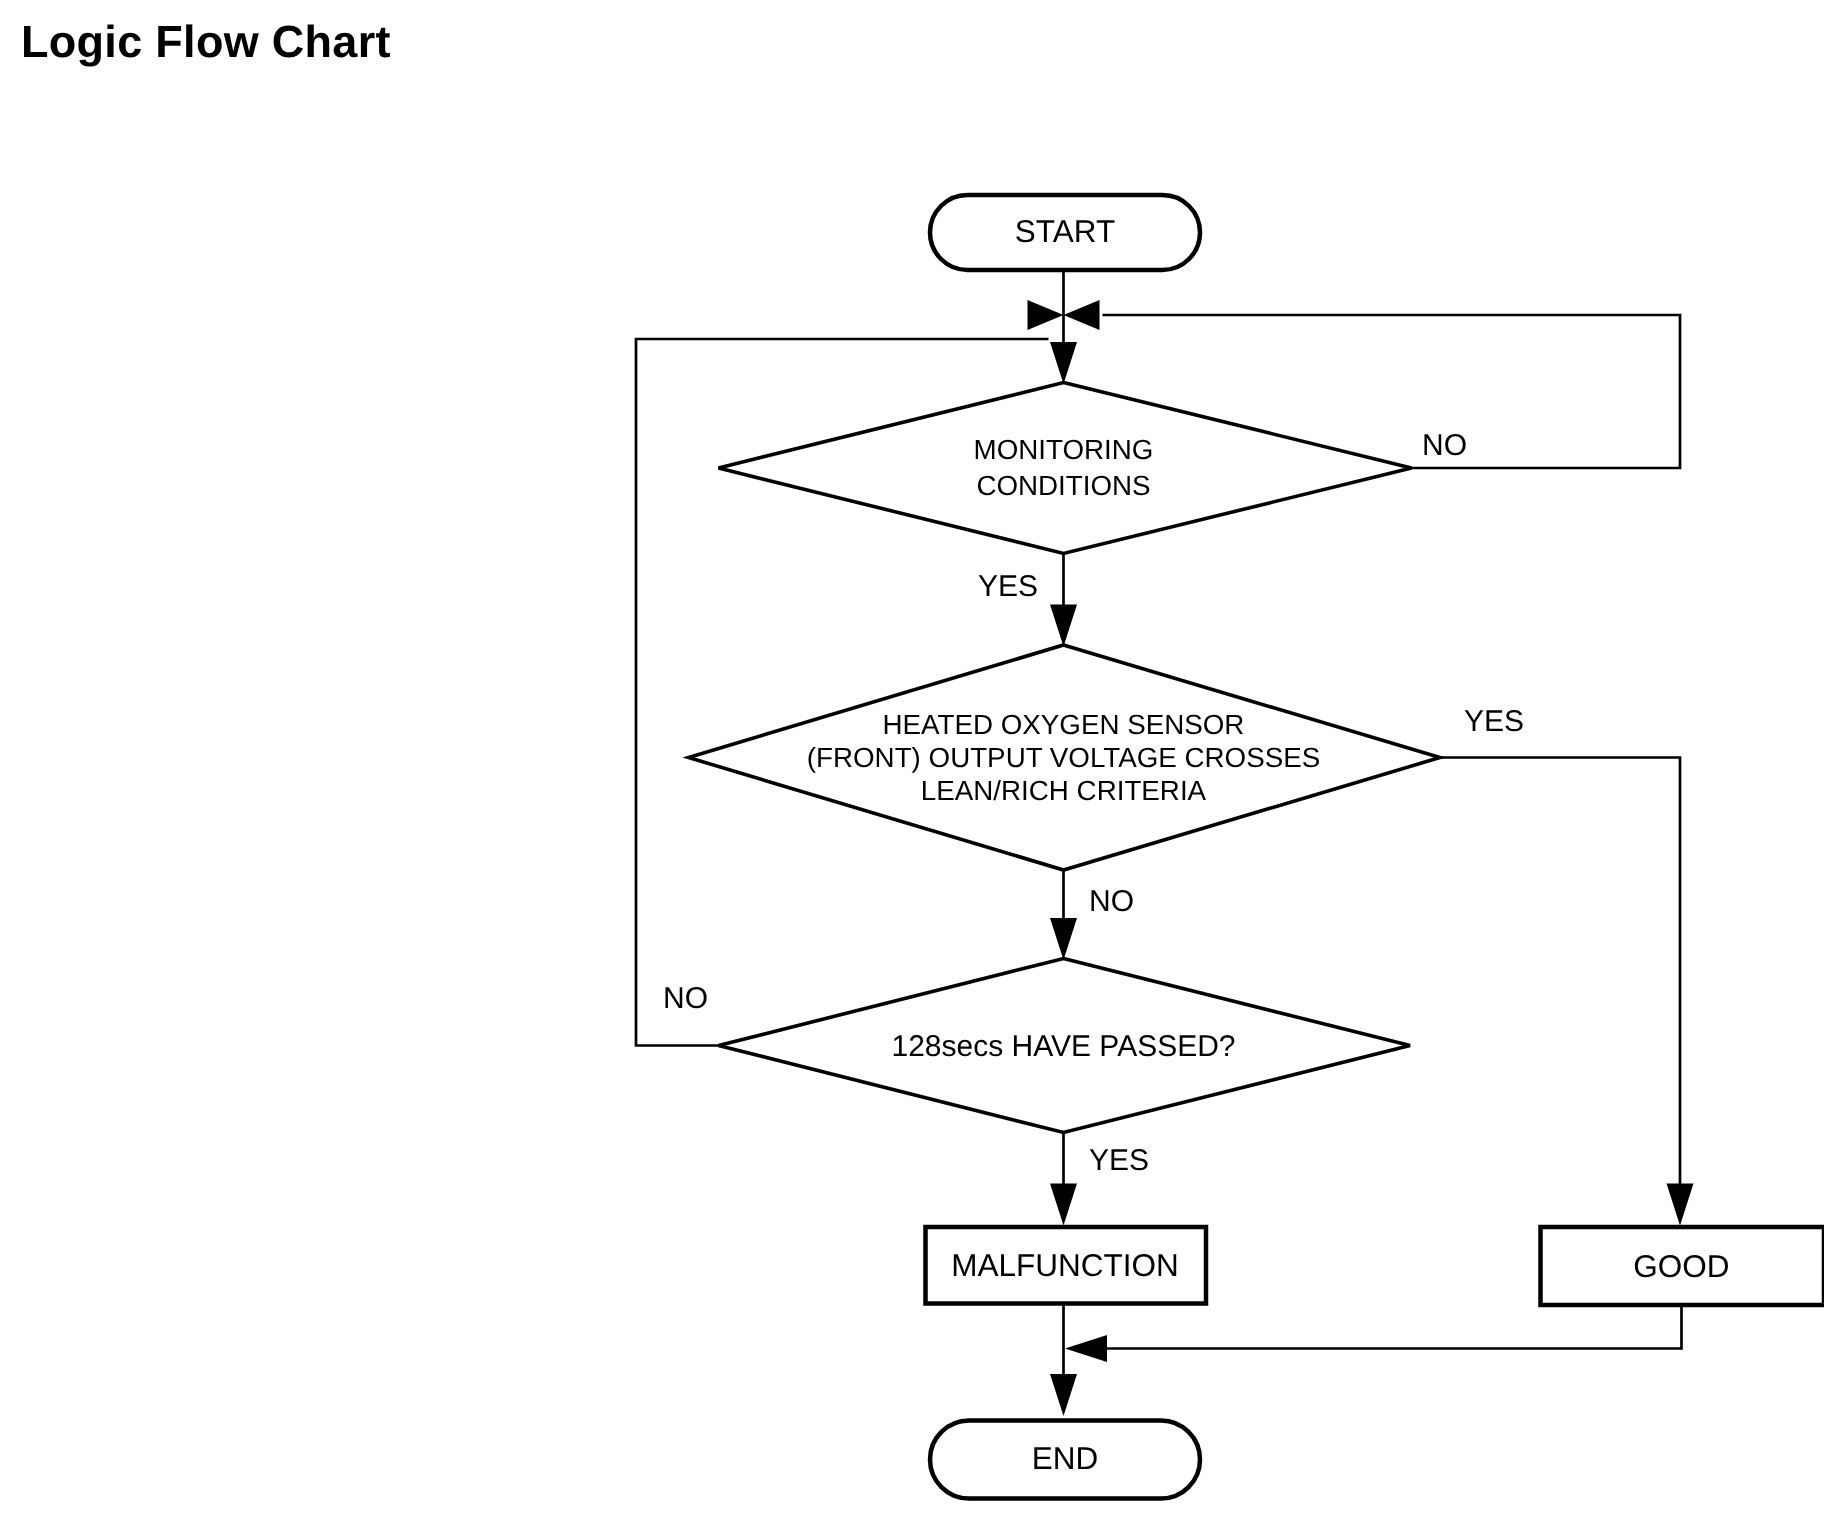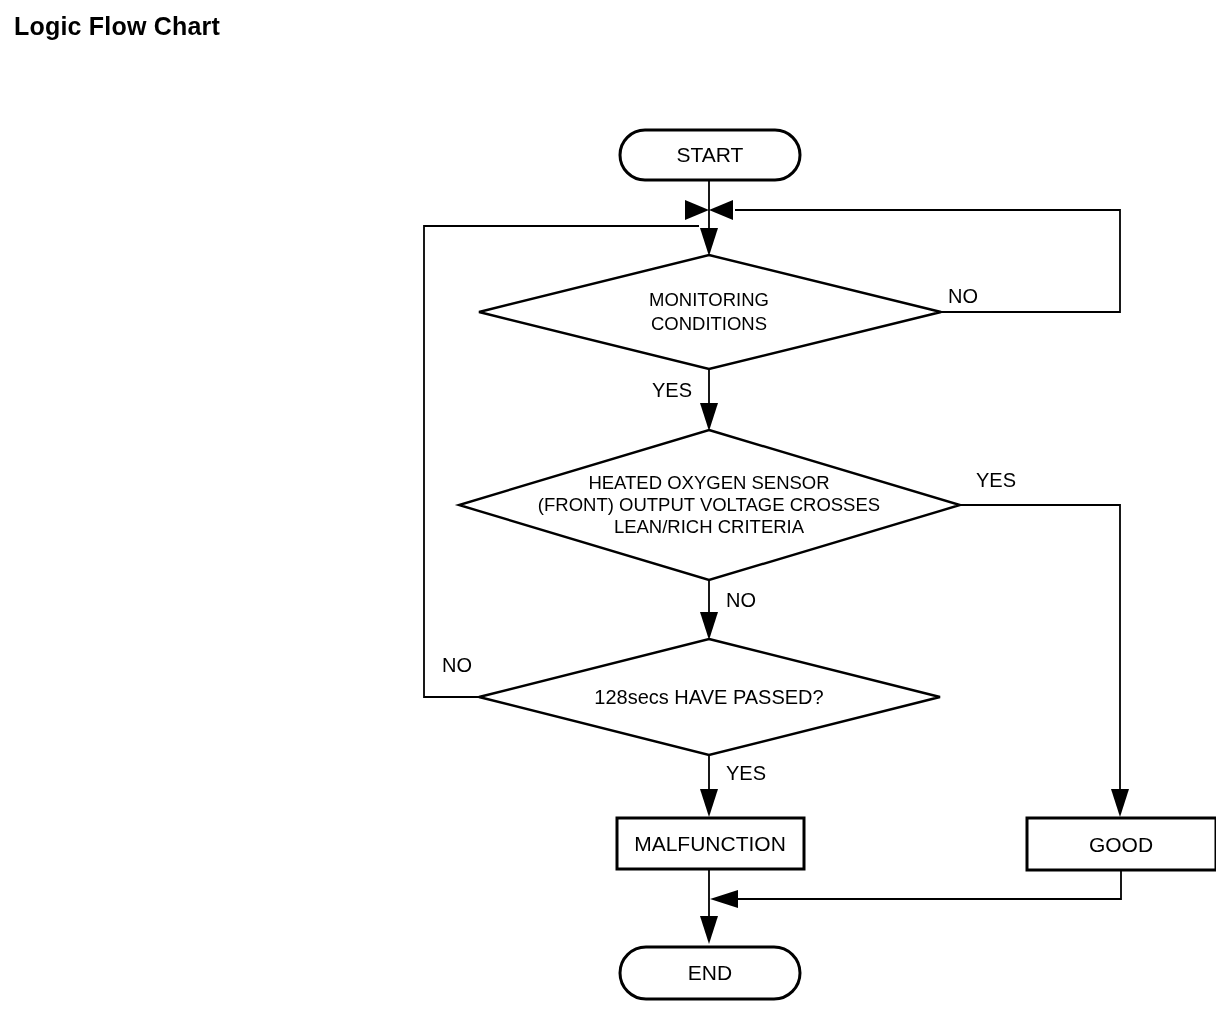--- a/index.html
+++ b/index.html
@@ -12,21 +12,21 @@
     height: 1016px;
     font-family: "Liberation Sans", sans-serif;
     color: #000000;
     overflow: hidden;
     position: relative;
   }
   #page-title {
     position: absolute;
     left: 14px;
     top: 12px;
-    font-size: 25px;
+    font-size: 30px;
     font-weight: bold;
     letter-spacing: 0.2px;
     color: #000000;
     white-space: nowrap;
   }
   #flow-wrap {
     position: absolute;
     left: 0;
     top: 0;
     width: 1216px;

